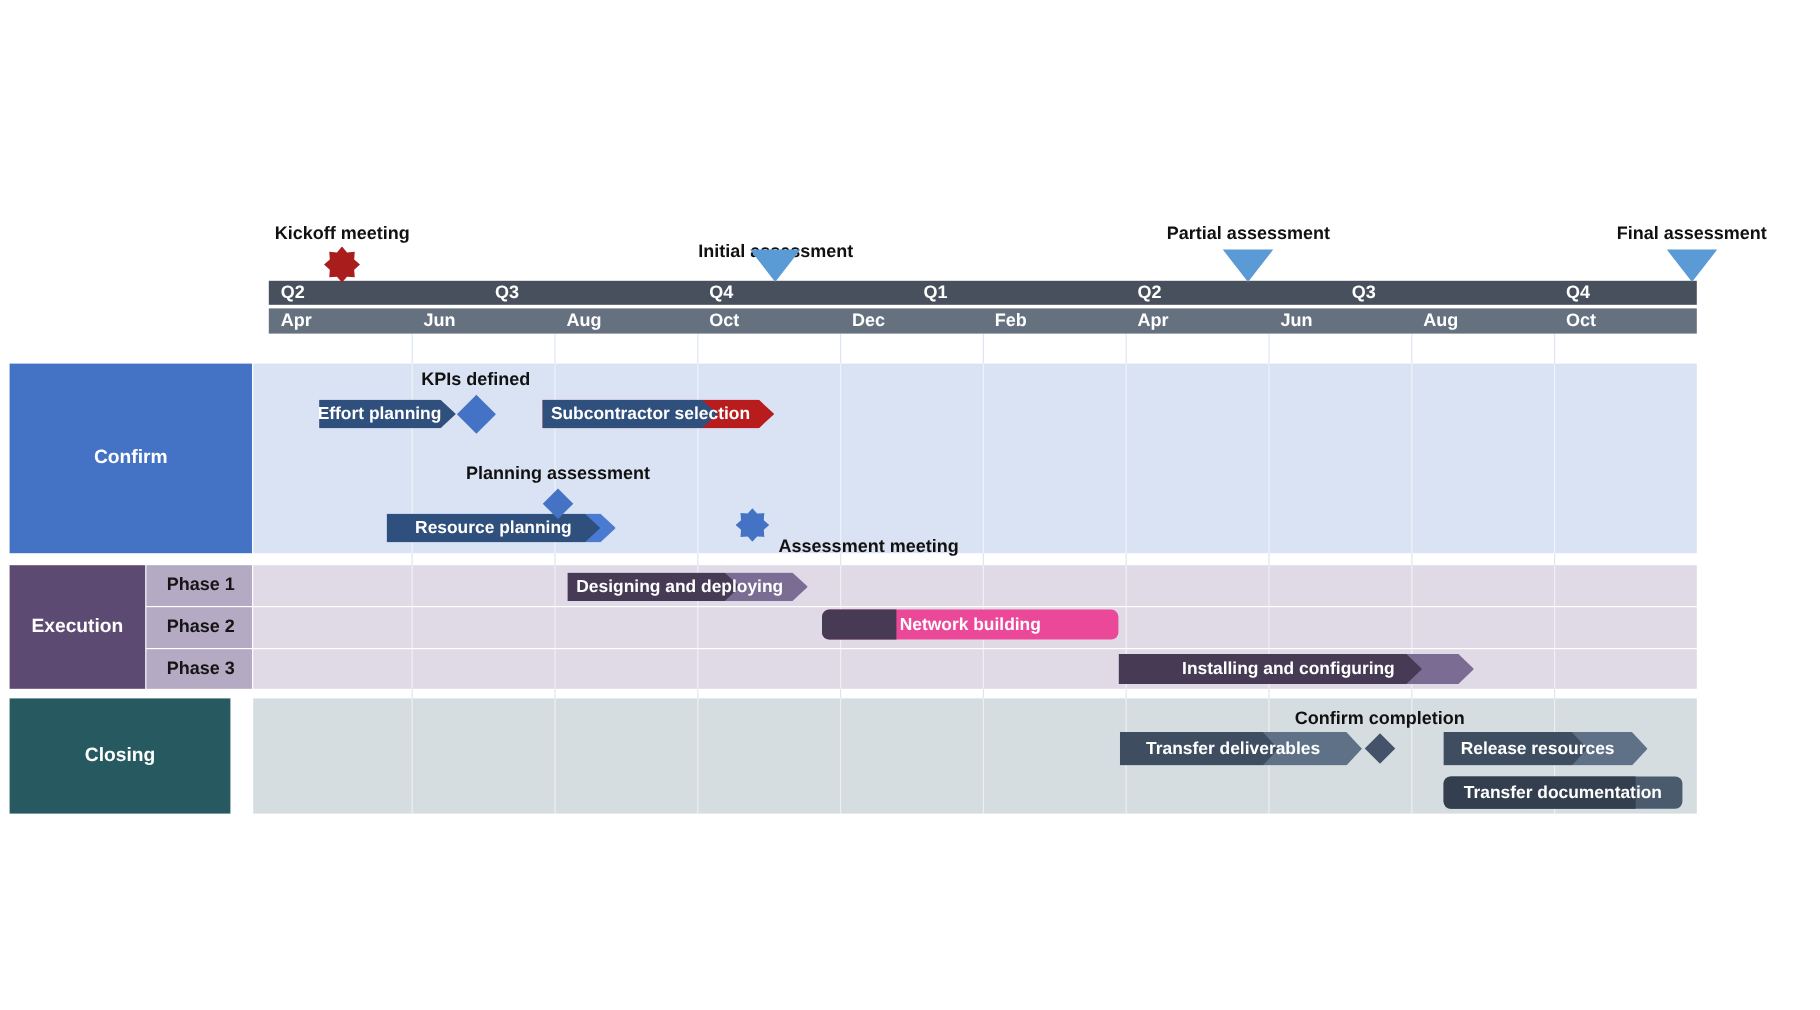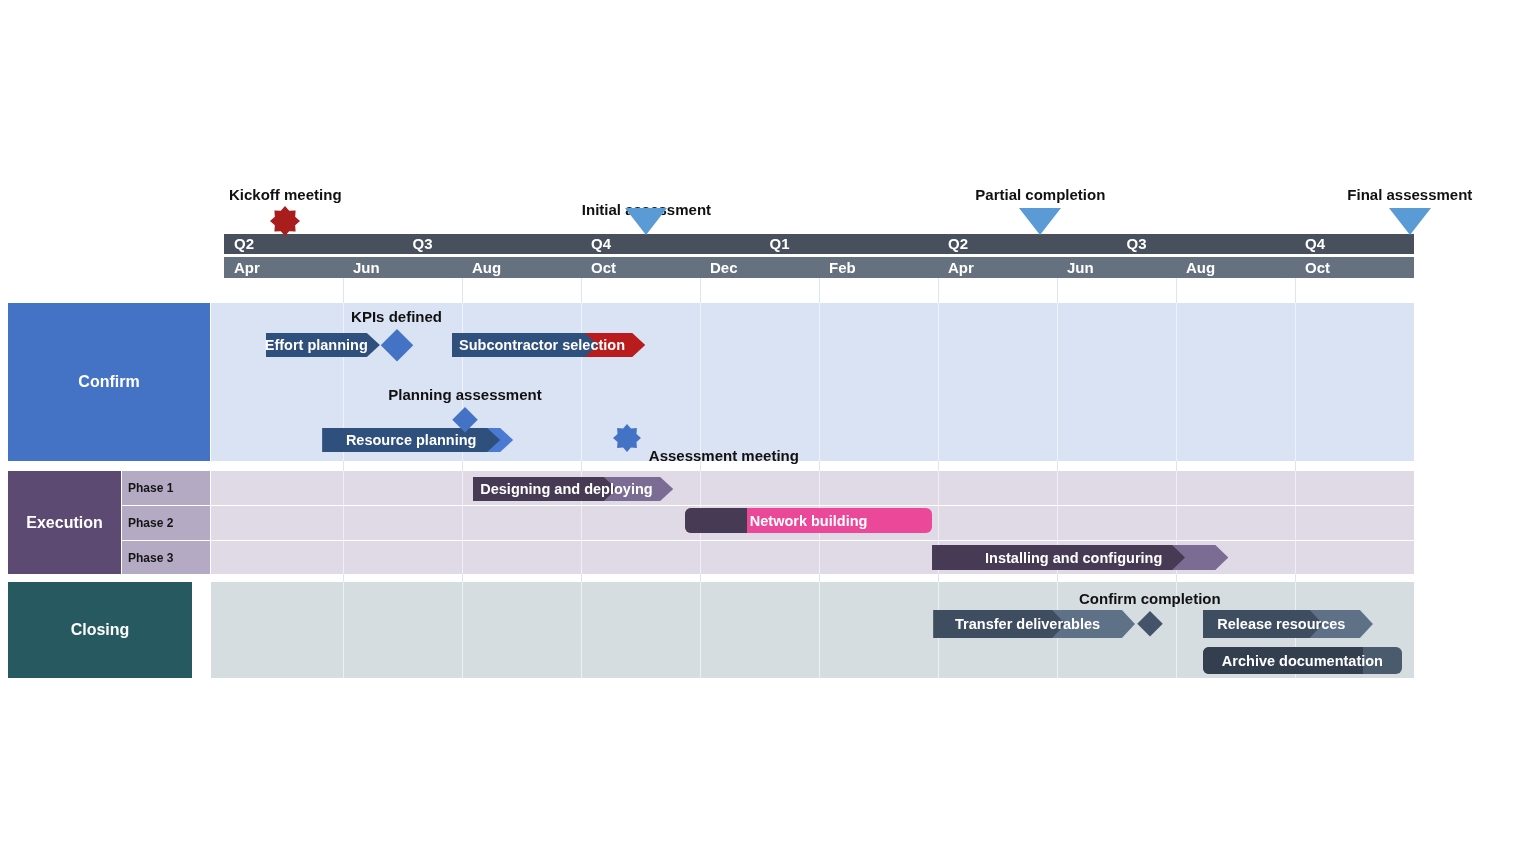--- a/index.html
+++ b/index.html
@@ -7,21 +7,21 @@
           font-family:"Liberation Sans",sans-serif;}
   .abs{position:absolute;}
   .hdr-label{position:absolute;color:#fff;font-size:15px;font-weight:bold;line-height:20px;white-space:nowrap;}
   .blk-label{position:absolute;color:#111;font-size:15px;font-weight:bold;white-space:nowrap;transform:translateX(-50%);}
   .bar{position:absolute;}
   .bar .overlay{position:absolute;top:0;left:0;height:100%;}
   .bar .txt{position:absolute;inset:0;display:flex;align-items:center;justify-content:center;
             color:#fff;font-size:14.5px;font-weight:bold;white-space:nowrap;}
   .section-label{position:absolute;display:flex;align-items:center;justify-content:center;
                  color:#fff;font-size:16px;font-weight:bold;}
-  .phase-cell{position:absolute;display:flex;align-items:center;color:#151515;font-size:12px;font-weight:bold;padding-left:6px;box-sizing:border-box;}
+  .phase-cell{position:absolute;display:flex;align-items:center;color:#151515;font-size:15px;font-weight:bold;padding-left:17px;box-sizing:border-box;}
   .tri-down{position:absolute;width:0;height:0;border-left:21px solid transparent;border-right:21px solid transparent;}
   .diamond{position:absolute;transform:translate(-50%,-50%) rotate(45deg);}
   .star{position:absolute;transform:translate(-50%,-50%);}
 </style>
 </head>
 <body>
 
 <div id="canvas">
     <div class="abs" style="left: 211px; top: 303px; width: 1203px; height: 158px; background: rgb(218, 227, 243);"></div>
     <div class="abs" style="left: 122px; top: 471px; width: 88px; height: 33.5px; background: rgb(181, 170, 195);"></div>
@@ -85,21 +85,21 @@
     <div class="hdr-label" style="left: 948px; top: 257px; line-height: 21px;">Apr</div>
     <div class="hdr-label" style="left: 1067px; top: 257px; line-height: 21px;">Jun</div>
     <div class="hdr-label" style="left: 1186px; top: 257px; line-height: 21px;">Aug</div>
     <div class="hdr-label" style="left: 1305px; top: 257px; line-height: 21px;">Oct</div>
     <div class="blk-label" style="left: 285.285px; top: 186px;">Kickoff meeting</div>
     <div class="star" style="left: 285.285px; top: 223px; z-index: 6;"><svg viewBox="0 0 30 30" width="30" height="30">
         <polygon points="15,0 19.21,4.84 25.61,4.39 25.16,10.79 30,15 25.16,19.21 25.61,25.61 19.21,25.16 15,30 10.79,25.16 4.39,25.61 4.84,19.21 0,15 4.84,10.79 4.39,4.39 10.79,4.84" fill="#a91d1d"></polygon>
       </svg></div>
     <div class="blk-label" style="left: 646.45px; top: 201px;">Initial assessment</div>
     <div class="tri-down" style="left: 625.45px; top: 208px; border-top: 27px solid rgb(91, 155, 213); z-index: 6;"></div>
-    <div class="blk-label" style="left: 1040.34px; top: 186px;">Partial completion</div>
+    <div class="blk-label" style="left: 1040.34px; top: 186px;">Partial assessment</div>
     <div class="tri-down" style="left: 1019.34px; top: 208px; border-top: 27px solid rgb(91, 155, 213); z-index: 6;"></div>
     <div class="blk-label" style="left: 1409.84px; top: 186px;">Final assessment</div>
     <div class="tri-down" style="left: 1388.84px; top: 208px; border-top: 27px solid rgb(91, 155, 213); z-index: 6;"></div>
     <div class="section-label" style="left: 8px; top: 303px; width: 202px; height: 158px; background: rgb(68, 114, 196);">Confirm</div>
     <div class="section-label" style="left: 8px; top: 471px; width: 113px; height: 103px; background: rgb(93, 74, 115);">Execution</div>
     <div class="section-label" style="left: 8px; top: 582px; width: 184px; height: 96px; background: rgb(38, 90, 96);">Closing</div>
     <div class="phase-cell" style="left: 122px; top: 471px; width: 88px; height: 33.5px;">Phase 1</div>
     <div class="phase-cell" style="left: 122px; top: 506px; width: 88px; height: 33.5px;">Phase 2</div>
     <div class="phase-cell" style="left: 122px; top: 541px; width: 88px; height: 33px;">Phase 3</div>
     <div class="bar" style="left: 265.65px; top: 333px; width: 114.24px; height: 24px; z-index: 3; background: rgb(47, 79, 125); clip-path: polygon(0px 0px, calc(100% - 13px) 0px, 100% 50%, calc(100% - 13px) 100%, 0px 100%);">
@@ -136,17 +136,17 @@
     <div class="bar" style="left: 933.24px; top: 610px; width: 201.705px; height: 28px; z-index: 3; background: rgb(94, 113, 135); clip-path: polygon(0px 0px, calc(100% - 13px) 0px, 100% 50%, calc(100% - 13px) 100%, 0px 100%);">
       <div class="overlay" style="width: 132px; background: rgb(62, 77, 96); clip-path: polygon(0px 0px, calc(100% - 13px) 0px, 100% 50%, calc(100% - 13px) 100%, 0px 100%);"></div>
       <div class="txt" style="padding-right: 13px;">Transfer deliverables</div>
     </div>
     <div class="bar" style="left: 1202.78px; top: 610px; width: 170.17px; height: 28px; z-index: 3; background: rgb(94, 113, 135); clip-path: polygon(0px 0px, calc(100% - 13px) 0px, 100% 50%, calc(100% - 13px) 100%, 0px 100%);">
       <div class="overlay" style="width: 120px; background: rgb(62, 77, 96); clip-path: polygon(0px 0px, calc(100% - 13px) 0px, 100% 50%, calc(100% - 13px) 100%, 0px 100%);"></div>
       <div class="txt" style="padding-right: 13px;">Release resources</div>
     </div>
     <div class="bar" style="left: 1202.78px; top: 647px; width: 199.325px; height: 27px; z-index: 3; background: rgb(74, 91, 109); border-radius: 6px;">
       <div class="overlay" style="width: 160px; background: rgb(51, 63, 78); border-radius: 6px 0px 0px 6px;"></div>
-      <div class="txt">Archive documentation</div>
+      <div class="txt">Transfer documentation</div>
     </div>
     <div class="diamond" style="left: 1149.82px; top: 624px; width: 18.4px; height: 18.4px; background: rgb(68, 83, 106); z-index: 4;"></div>
     <div class="blk-label" style="left: 1149.82px; top: 590px;">Confirm completion</div>
   </div>
 
 </body></html>

